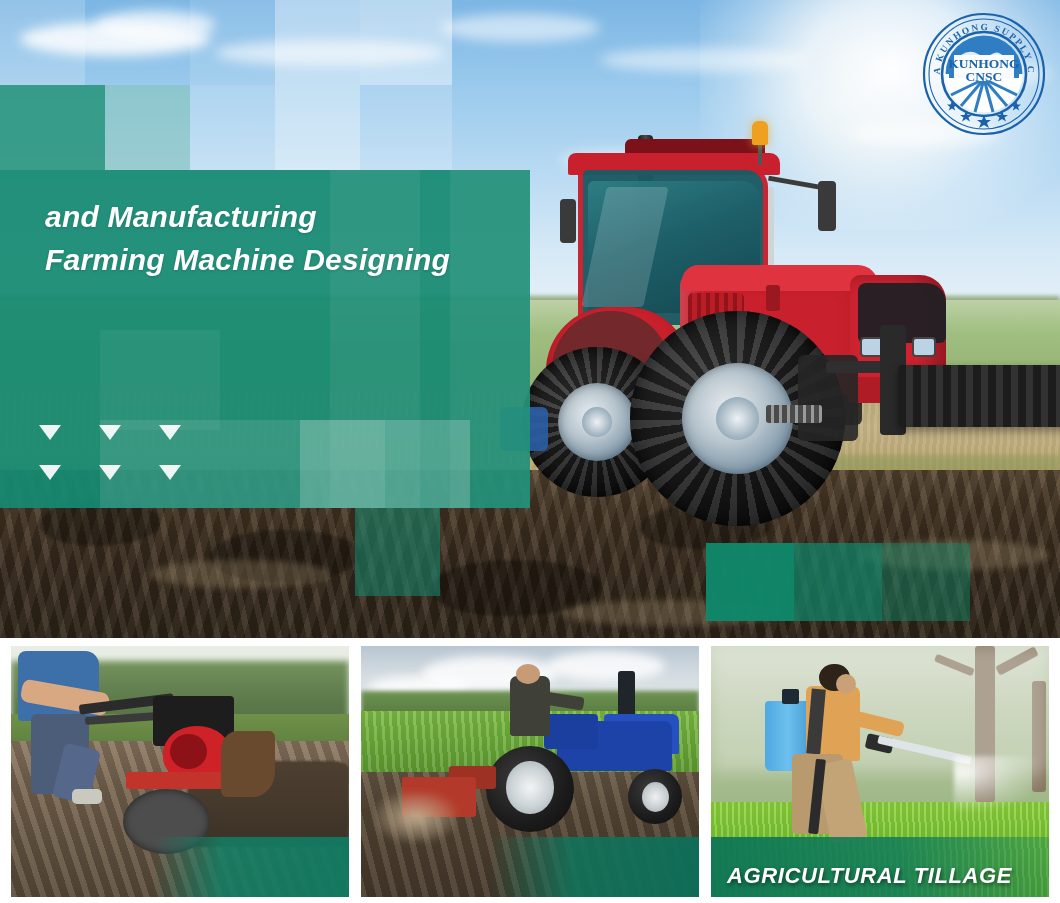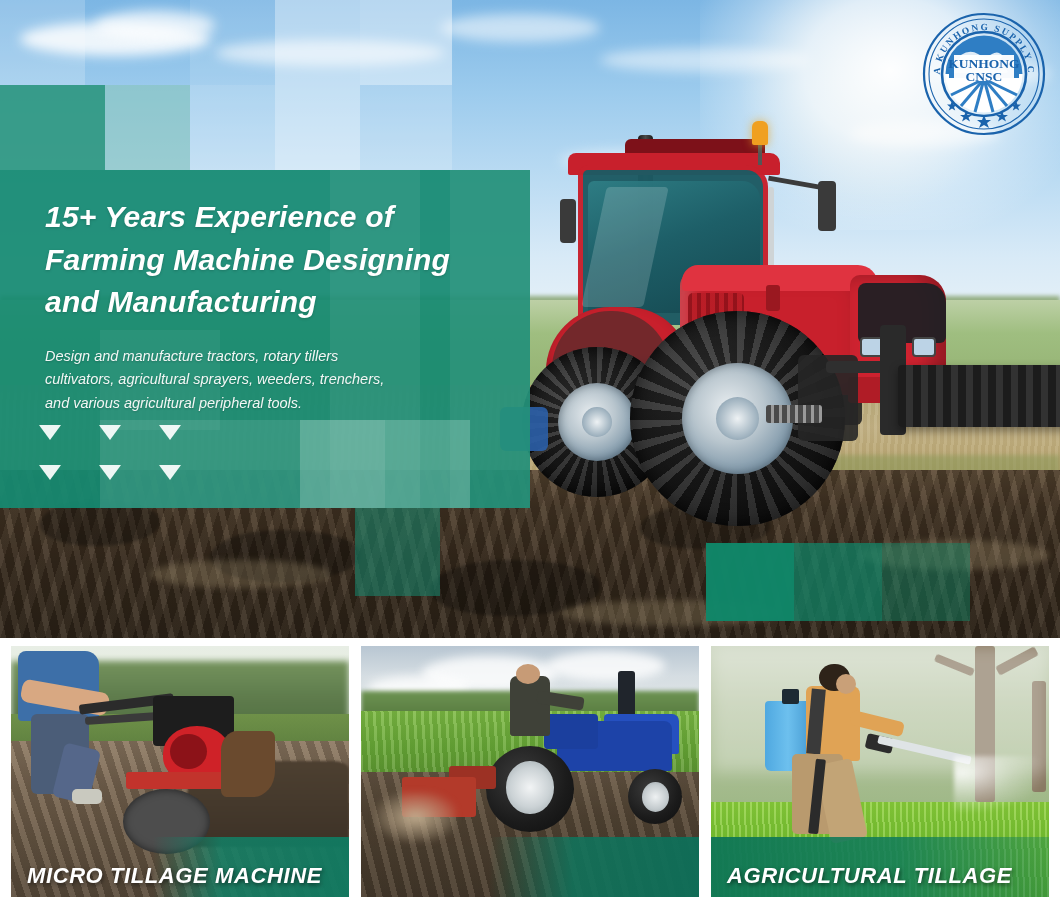--- a/index.html
+++ b/index.html
@@ -349,28 +349,22 @@
     <div class="arrow-grid">
       <div class="arrow" style="left:6px;  top:0px;"></div>
       <div class="arrow" style="left:66px; top:0px;"></div>
       <div class="arrow" style="left:126px;top:0px;"></div>
       <div class="arrow" style="left:6px;  top:40px;"></div>
       <div class="arrow" style="left:66px; top:40px;"></div>
       <div class="arrow" style="left:126px;top:40px;"></div>
     </div>
 
     <div class="headline">
-      <div>15+ Years Experience of</div>
+      <div>and Manufacturing</div>
       <div>Farming Machine Designing</div>
-      <div>and Manufacturing</div>
-    </div>
-    <div class="subcopy">
-      <div>Design and manufacture tractors, rotary tillers</div>
-      <div>cultivators, agricultural sprayers, weeders, trenchers,</div>
-      <div>and various agricultural peripheral tools.</div>
     </div>
 
     <div class="logo">
       <svg viewBox="0 0 126 126" width="126" height="126" aria-hidden="true">
         <defs>
           <path id="arcTop" d="M 19,63 A 44,44 0 0 1 107,63"></path>
         </defs>
         <circle cx="63" cy="63" r="60" fill="none" stroke="#1a63ac" stroke-width="2.2"></circle>
         <circle cx="63" cy="63" r="55" fill="none" stroke="#1a63ac" stroke-width="1.1"></circle>
         <circle cx="63" cy="63" r="42" fill="none" stroke="#1a63ac" stroke-width="2.6"></circle>
@@ -424,21 +418,20 @@
       <div class="man-shoe"></div>
       <div class="till-handle"></div>
       <div class="till-handle2"></div>
       <div class="till-engine"></div>
       <div class="till-red"></div>
       <div class="till-red2"></div>
       <div class="till-deck"></div>
       <div class="till-blade"></div>
       <div class="till-rotor"></div>
       <div class="band band-a"></div>
-      <div class="card-label lbl-left">MICRO TILLAGE MACHINE</div>
     </div>
 
     <div class="card">
       <div class="c2-sky"></div>
       <div class="c2-cloud" style="left:18%; top:4%;  width:40%; height:14%;"></div>
       <div class="c2-cloud" style="left:55%; top:2%;  width:35%; height:12%;"></div>
       <div class="c2-cloud" style="left:2%;  top:12%; width:30%; height:9%;"></div>
       <div class="c2-trees"></div>
       <div class="c2-crop"></div>
       <div class="c2-soil"></div>

